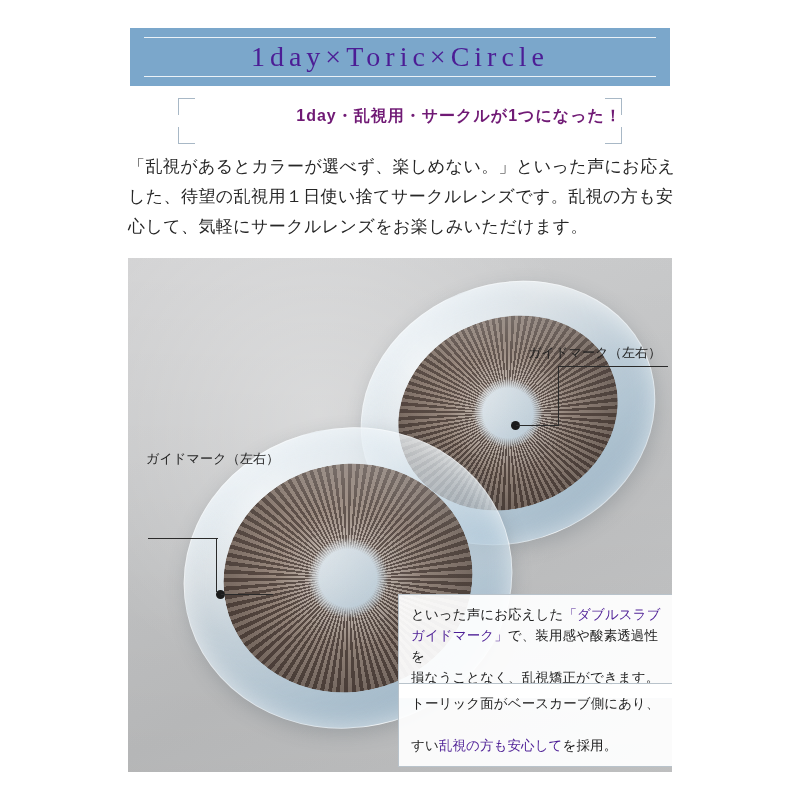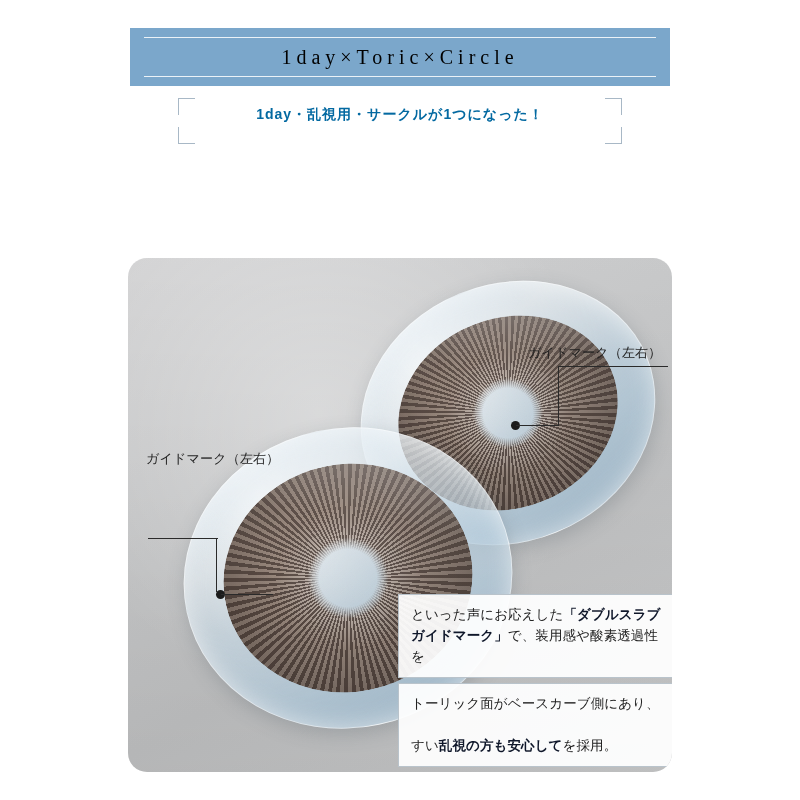--- a/index.html
+++ b/index.html
@@ -37,22 +37,22 @@
   .title-inner {
     width: 512px;
     height: 38px;
     border-top: 1px solid rgba(255,255,255,0.85);
     border-bottom: 1px solid rgba(255,255,255,0.85);
     display: flex;
     align-items: center;
     justify-content: center;
   }
   .title-text {
-    color: #000000;
-    font-size: 20px;
+    color: #4c1d95;
+    font-size: 28px;
     letter-spacing: 5px;
     font-family: "Liberation Serif", serif;
     white-space: nowrap;
   }
 
   
   .subtitle-wrap {
     position: absolute;
     left: 178px;
     top: 98px;
@@ -69,24 +69,24 @@
   }
   .corner.tl { left: 0; top: 0; border-left-width: 1px; border-top-width: 1px; }
   .corner.tr { right: 0; top: 0; border-right-width: 1px; border-top-width: 1px; }
   .corner.bl { left: 0; bottom: 0; border-left-width: 1px; border-bottom-width: 1px; }
   .corner.br { right: 0; bottom: 0; border-right-width: 1px; border-bottom-width: 1px; }
   .subtitle-text {
     position: absolute;
     left: 0;
     top: 8px;
     width: 444px;
-    text-align: center;
-    font-size: 14px;
+    text-align: right;
+    font-size: 16px;
     letter-spacing: 1px;
-    color: #0369a1;
+    color: #701a75;
     font-family: "Liberation Sans", sans-serif;
     font-weight: bold;
   }
 
   
   .lead {
     position: absolute;
     left: 128px;
     top: 152px;
     width: 548px;
@@ -99,21 +99,20 @@
 
   
   .photo {
     position: absolute;
     left: 128px;
     top: 258px;
     width: 544px;
     height: 514px;
     overflow: hidden;
     background: linear-gradient(150deg, #d9d9da 0%, #cfd0d1 35%, #c9cacb 60%, #d3d4d5 100%);
-    border-radius: 19px;
   }
   .photo .vignette {
     position: absolute;
     inset: 0;
     background: radial-gradient(ellipse at 35% 30%, rgba(255,255,255,0.35) 0%, rgba(255,255,255,0) 55%),
                 linear-gradient(180deg, rgba(0,0,0,0.03) 0%, rgba(0,0,0,0.10) 100%);
   }
 
   
   .lens {
@@ -197,21 +196,21 @@
     position: absolute;
     background: rgba(255,255,255,0.93);
     border: 1px solid #b9c3cb;
     padding: 9px 12px 10px 12px;
     font-size: 13.5px;
     line-height: 21px;
     color: #222;
     font-family: "Liberation Sans", sans-serif;
     letter-spacing: 0.1px;
   }
-  .callout b { font-weight: bold; color: #0f172a; }
+  .callout b { font-weight: normal; color: #4c1d95; }
   .callout-1 { left: 398px; top: 594px; width: 250px; }
   .callout-2 { left: 398px; top: 683px; width: 250px; }
 </style>
 </head>
 <body>
 
 <div class="page">
 
   <div class="title-banner">
     <div class="title-inner">
@@ -220,20 +219,21 @@
   </div>
 
   <div class="subtitle-wrap">
     <span class="corner tl"></span>
     <span class="corner tr"></span>
     <span class="corner bl"></span>
     <span class="corner br"></span>
     <div class="subtitle-text">1day・乱視用・サークルが1つになった！</div>
   </div>
 
+  <div class="lead">「乱視があるとカラーが選べず、楽しめない。」といった声にお応えした、待望の乱視用１日使い捨てサークルレンズです。乱視の方も安心して、気軽にサークルレンズをお楽しみいただけます。</div>
 
   <div class="photo">
     <div class="vignette"></div>
 
     <div class="lens lens-back">
       <div class="dome"></div>
       <div class="iris"></div>
       <div class="sheen"></div>
     </div>
 
@@ -251,20 +251,21 @@
 
     <span class="guide-dot" style="left:88px; top:332px;"></span>
     <span class="guide-line" style="left:93px; top:336px; width:52px;"></span>
     <span class="guide-line v" style="left:88px; top:280px; height:54px;"></span>
     <span class="guide-line" style="left:20px; top:280px; width:70px;"></span>
     <span class="guide-label" style="left:18px; top:192px;">ガイドマーク（左右）</span>
 
     <div class="callout callout-1" style="left:270px; top:336px; width:250px;">
       <span>といった声にお応えした</span><b>「ダブルスラブ</b><br>
       <b>ガイドマーク」</b><span>で、装用感や酸素透過性を</span><br>
+      <span>損なうことなく、乱視矯正ができます。</span>
     </div>
 
     <div class="callout callout-2" style="left:270px; top:425px; width:250px;">
       <span>トーリック面がベースカーブ側にあり、</span><br>
       <br>
       <span>すい</span><b>乱視の方も安心して</b><span>を採用。</span>
     </div>
   </div>
 
 </div>

